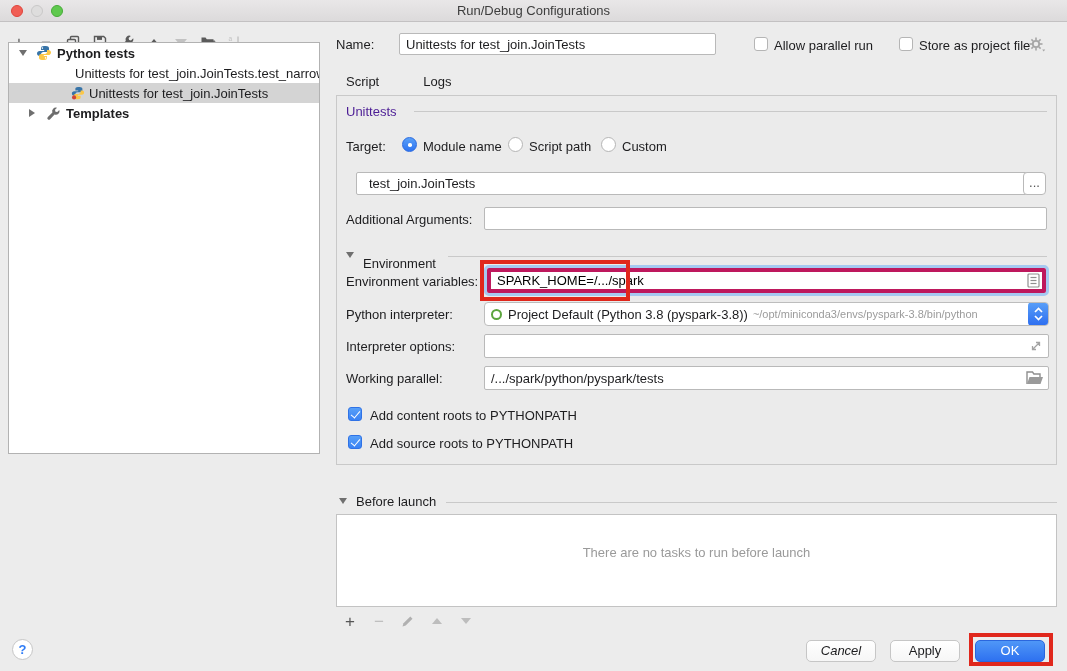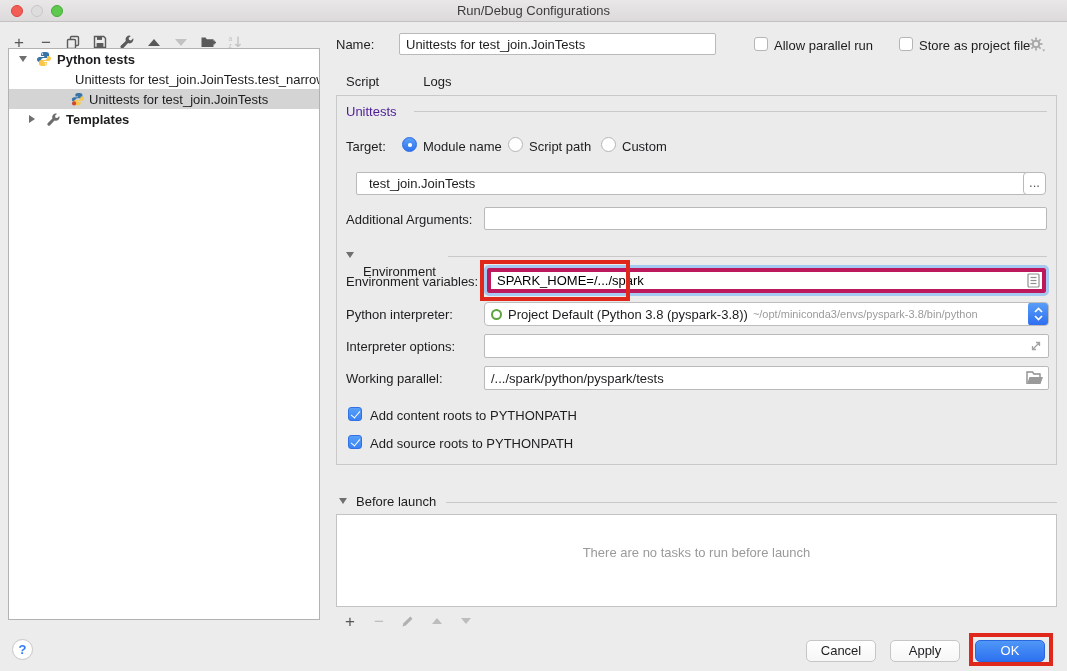--- a/index.html
+++ b/index.html
@@ -15,21 +15,21 @@
   .tl.gray { left:31px; background:#dedddd; border:1px solid #c9c8c8; }
   .tl.green { left:51px; background:#5fc94e; border:1px solid #47ab38; }
 
   
   .ltb { position:absolute; left:10px; top:31px; height:22px; display:flex; align-items:center; gap:9px; }
   .tbtn { width:18px; height:18px; display:flex; align-items:center; justify-content:center; }
   .glyph { font-size:17px; line-height:1; color:#565656; font-weight:400; }
   .glyph.dim { color:#bdbdbd; }
 
   
-  .tree { position:absolute; left:8px; top:48px; width:312px; height:572px; background:#ffffff; border:1px solid #b2b2b2; overflow:hidden; }
+  .tree { position:absolute; left:8px; top:42px; width:312px; height:412px; background:#ffffff; border:1px solid #b2b2b2; overflow:hidden; }
   .trow { position:relative; height:20px; display:flex; align-items:center; white-space:nowrap; overflow:hidden; }
   .trow.sel { background:#d4d4d4; }
   .trow .lbl { font-size:13px; }
   .trow .bold { font-weight:bold; }
   .tri-d { width:0; height:0; border-left:4.5px solid transparent; border-right:4.5px solid transparent; border-top:6px solid #6f6f6f; }
   .tri-r { width:0; height:0; border-top:4.5px solid transparent; border-bottom:4.5px solid transparent; border-left:6px solid #6f6f6f; }
 
   
   .help { position:absolute; left:12px; top:639px; width:21px; height:21px; border-radius:50%; background:#fff; border:1px solid #c6c6c6; color:#2f7cf6; font-weight:bold; text-align:center; line-height:19px; font-size:13px; }
 
@@ -216,21 +216,21 @@
   <span class="radio" style="left:601px; top:137px;"></span>
   <div class="label" style="left:622px; top:139px;">Custom</div>
 
   <input class="field" style="left: 356px; top: 172px; width: 672px; height: 23px; padding-left: 12px;" value="test_join.JoinTests">
   <div class="field" style="left:1023px; top:172px; width:23px; height:23px; border-radius:4px; text-align:center; line-height:19px; color:#555; padding:0;">...</div>
 
   <div class="label" style="left:346px; top:204px;margin-top:8px;">Additional Arguments:</div>
   <input class="field" style="left: 484px; top: 207px; width: 563px; height: 23px;" value="">
 
   <span class="tri-d" style="position:absolute; left:346px; top:252px;"></span>
-  <div class="label" style="left:363px; top:264px;">Environment</div>
+  <div class="label" style="left:363px; top:256px;">Environment</div>
   <div class="grayline" style="left:448px; top:256px; width:599px;"></div>
 
   <div class="label" style="left:346px; top:274px;">Environment variables:</div>
   <div class="focusring">
     <input value="SPARK_HOME=/.../spark" style="">
     <svg class="abs" style="right:6px; top:5px;" width="13" height="15" viewBox="0 0 13 15">
         <rect x="1" y="1" width="11" height="13" rx="1" fill="#fff" stroke="#8f8f8f" stroke-width="1.2"></rect>
         <line x1="3.5" y1="4.5" x2="9.5" y2="4.5" stroke="#8f8f8f" stroke-width="1.2"></line>
         <line x1="3.5" y1="7.5" x2="9.5" y2="7.5" stroke="#8f8f8f" stroke-width="1.2"></line>
         <line x1="3.5" y1="10.5" x2="9.5" y2="10.5" stroke="#8f8f8f" stroke-width="1.2"></line>
@@ -290,18 +290,18 @@
         </svg>
     </div>
     <div class="tbtn">
         <span style="width:0;height:0;border-left:5px solid transparent;border-right:5px solid transparent;border-bottom:6px solid #bdbdbd;"></span>
       </div>
     <div class="tbtn">
         <span style="width:0;height:0;border-left:5px solid transparent;border-right:5px solid transparent;border-top:6px solid #bdbdbd;"></span>
       </div>
   </div>
 
-  <div class="btn" style="left:806px;">Cancel</div>
+  <div class="btn" style="left:806px;font-style:italic;">Cancel</div>
   <div class="btn" style="left:890px;">Apply</div>
   <div class="btn primary" style="left:975px;">OK</div>
   <div class="redbox" style="left:969px; top:633px; width:84px; height:33px;"></div>
 
 </div>
 
 </body></html>

